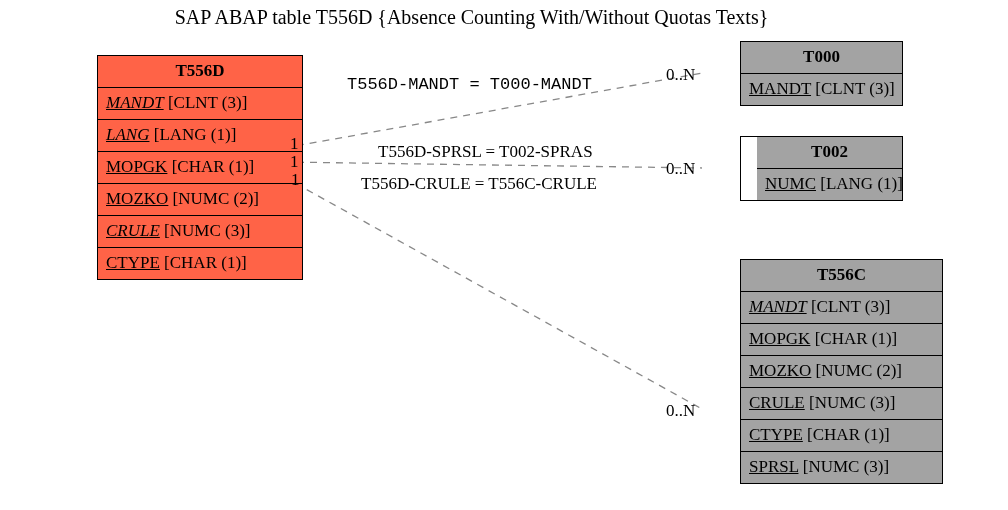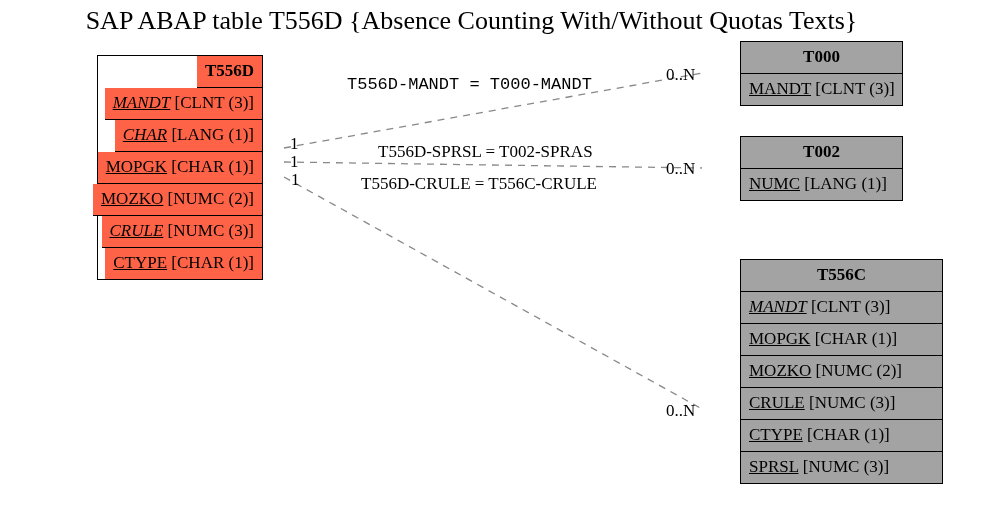--- a/index.html
+++ b/index.html
@@ -12,21 +12,21 @@
     height: 510px;
     position: relative;
     overflow: hidden;
   }
   .title {
     position: absolute;
     top: 6px;
     left: 0;
     width: 943px;
     text-align: center;
-    font-size: 26px;
+    font-size: 20px;
     color: #000;
   }
   .entity {
     position: absolute;
     border: 1px solid #000;
     display: flex;
     flex-direction: column;
   }
   .entity.red .cell { background: #ff6347; }
   .entity.green .cell { background: #a3a3a3; }
@@ -57,36 +57,36 @@
 <body>
 
 <div class="title">SAP ABAP table T556D {Absence Counting With/Without Quotas Texts}</div>
 
 <svg class="lines">
   <line x1="284" y1="148" x2="702" y2="73" stroke="#888" stroke-width="1.3" stroke-dasharray="7 6"></line>
   <line x1="284" y1="162" x2="702" y2="168" stroke="#888" stroke-width="1.3" stroke-dasharray="7 6"></line>
   <line x1="284" y1="177" x2="702" y2="409" stroke="#888" stroke-width="1.3" stroke-dasharray="7 6"></line>
 </svg>
 
-<div class="entity red" style="left:97px; top:55px; width:166px;align-items:flex-end;">
+<div class="entity red" style="left:97px; top:55px; width:206px;">
   <div class="cell hdr">T556D</div>
 <div class="cell"><span class="u i">MANDT</span> [CLNT (3)]</div>
-    <div class="cell"><span class="u i">CHAR</span> [LANG (1)]</div>
+    <div class="cell"><span class="u i">LANG</span> [LANG (1)]</div>
     <div class="cell"><span class="u">MOPGK</span> [CHAR (1)]</div>
     <div class="cell"><span class="u">MOZKO</span> [NUMC (2)]</div>
     <div class="cell"><span class="u i">CRULE</span> [NUMC (3)]</div>
     <div class="cell"><span class="u">CTYPE</span> [CHAR (1)]</div>
   </div>
 
 <div class="entity green" style="left:740px; top:41px; width:163px;">
   <div class="cell hdr">T000</div>
 <div class="cell"><span class="u">MANDT</span> [CLNT (3)]</div>
   </div>
 
-<div class="entity green" style="left:740px; top:136px; width:163px;">
+<div class="entity green" style="left:740px; top:136px; width:163px;padding-left:16px;">
   <div class="cell hdr">T002</div>
 <div class="cell"><span class="u">NUMC</span> [LANG (1)]</div>
   </div>
 
 <div class="entity green" style="left:740px; top:259px; width:203px;">
   <div class="cell hdr">T556C</div>
 <div class="cell"><span class="u i">MANDT</span> [CLNT (3)]</div>
     <div class="cell"><span class="u">MOPGK</span> [CHAR (1)]</div>
     <div class="cell"><span class="u">MOZKO</span> [NUMC (2)]</div>
     <div class="cell"><span class="u">CRULE</span> [NUMC (3)]</div>

